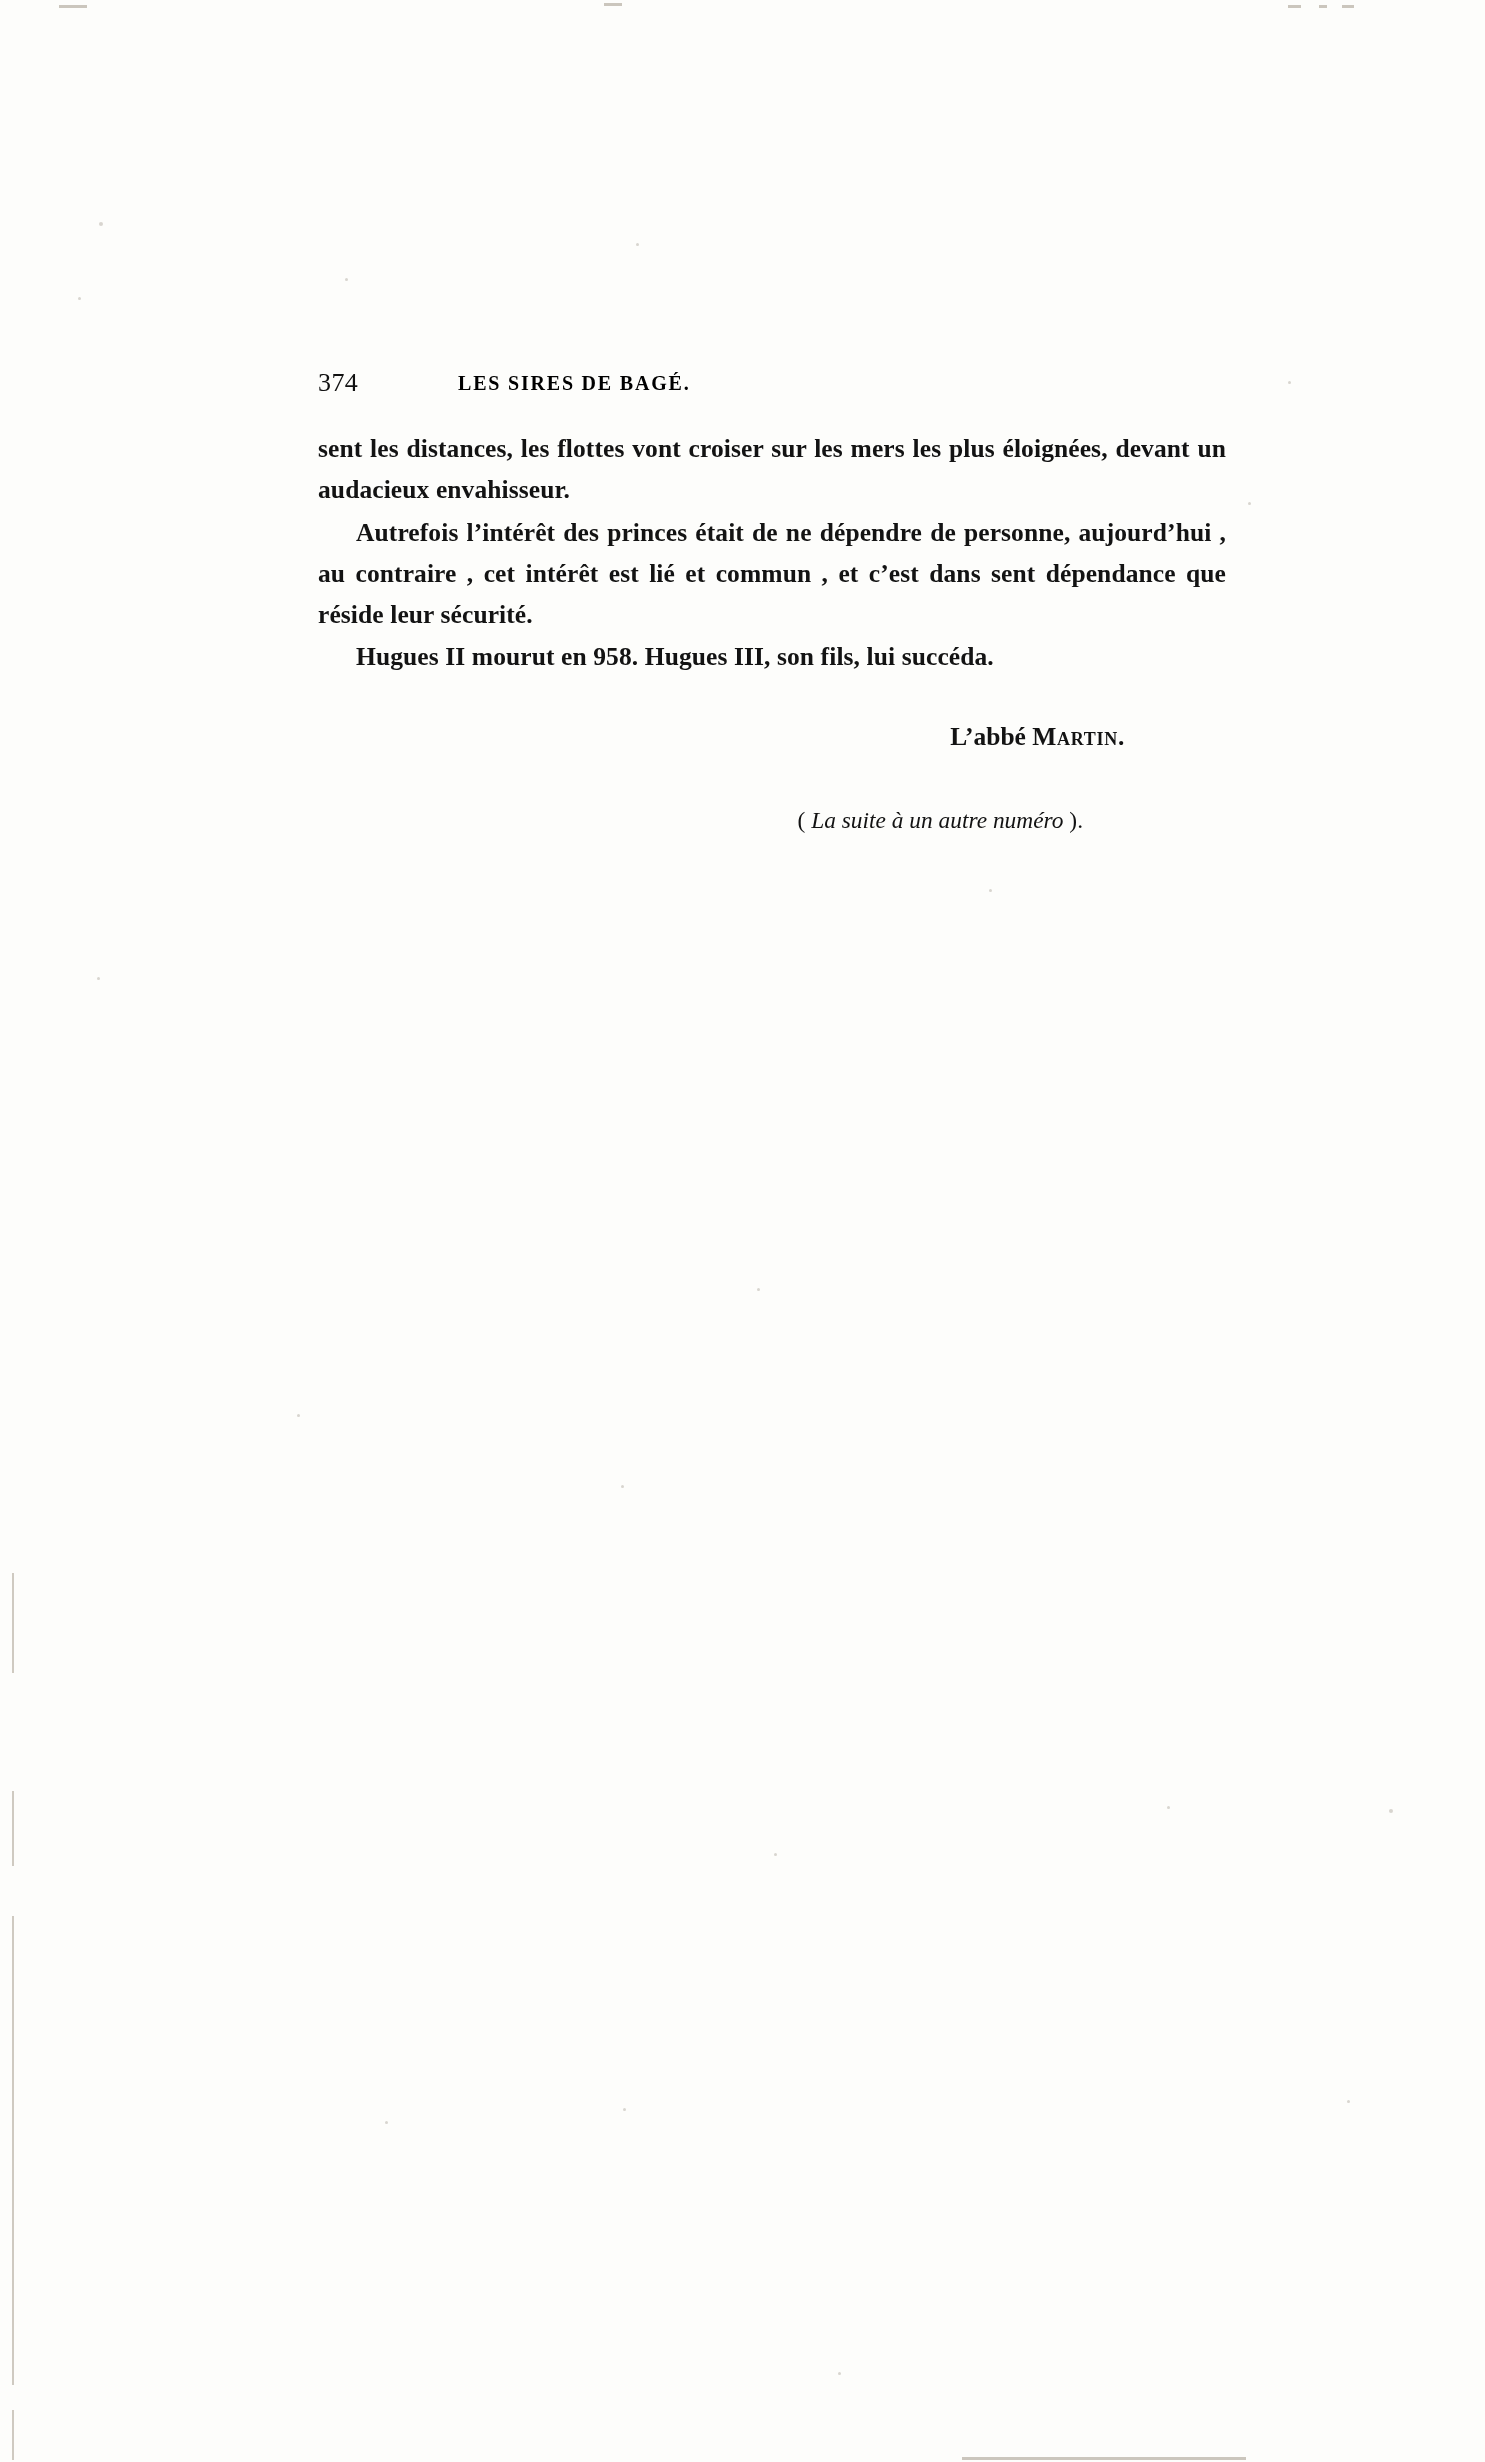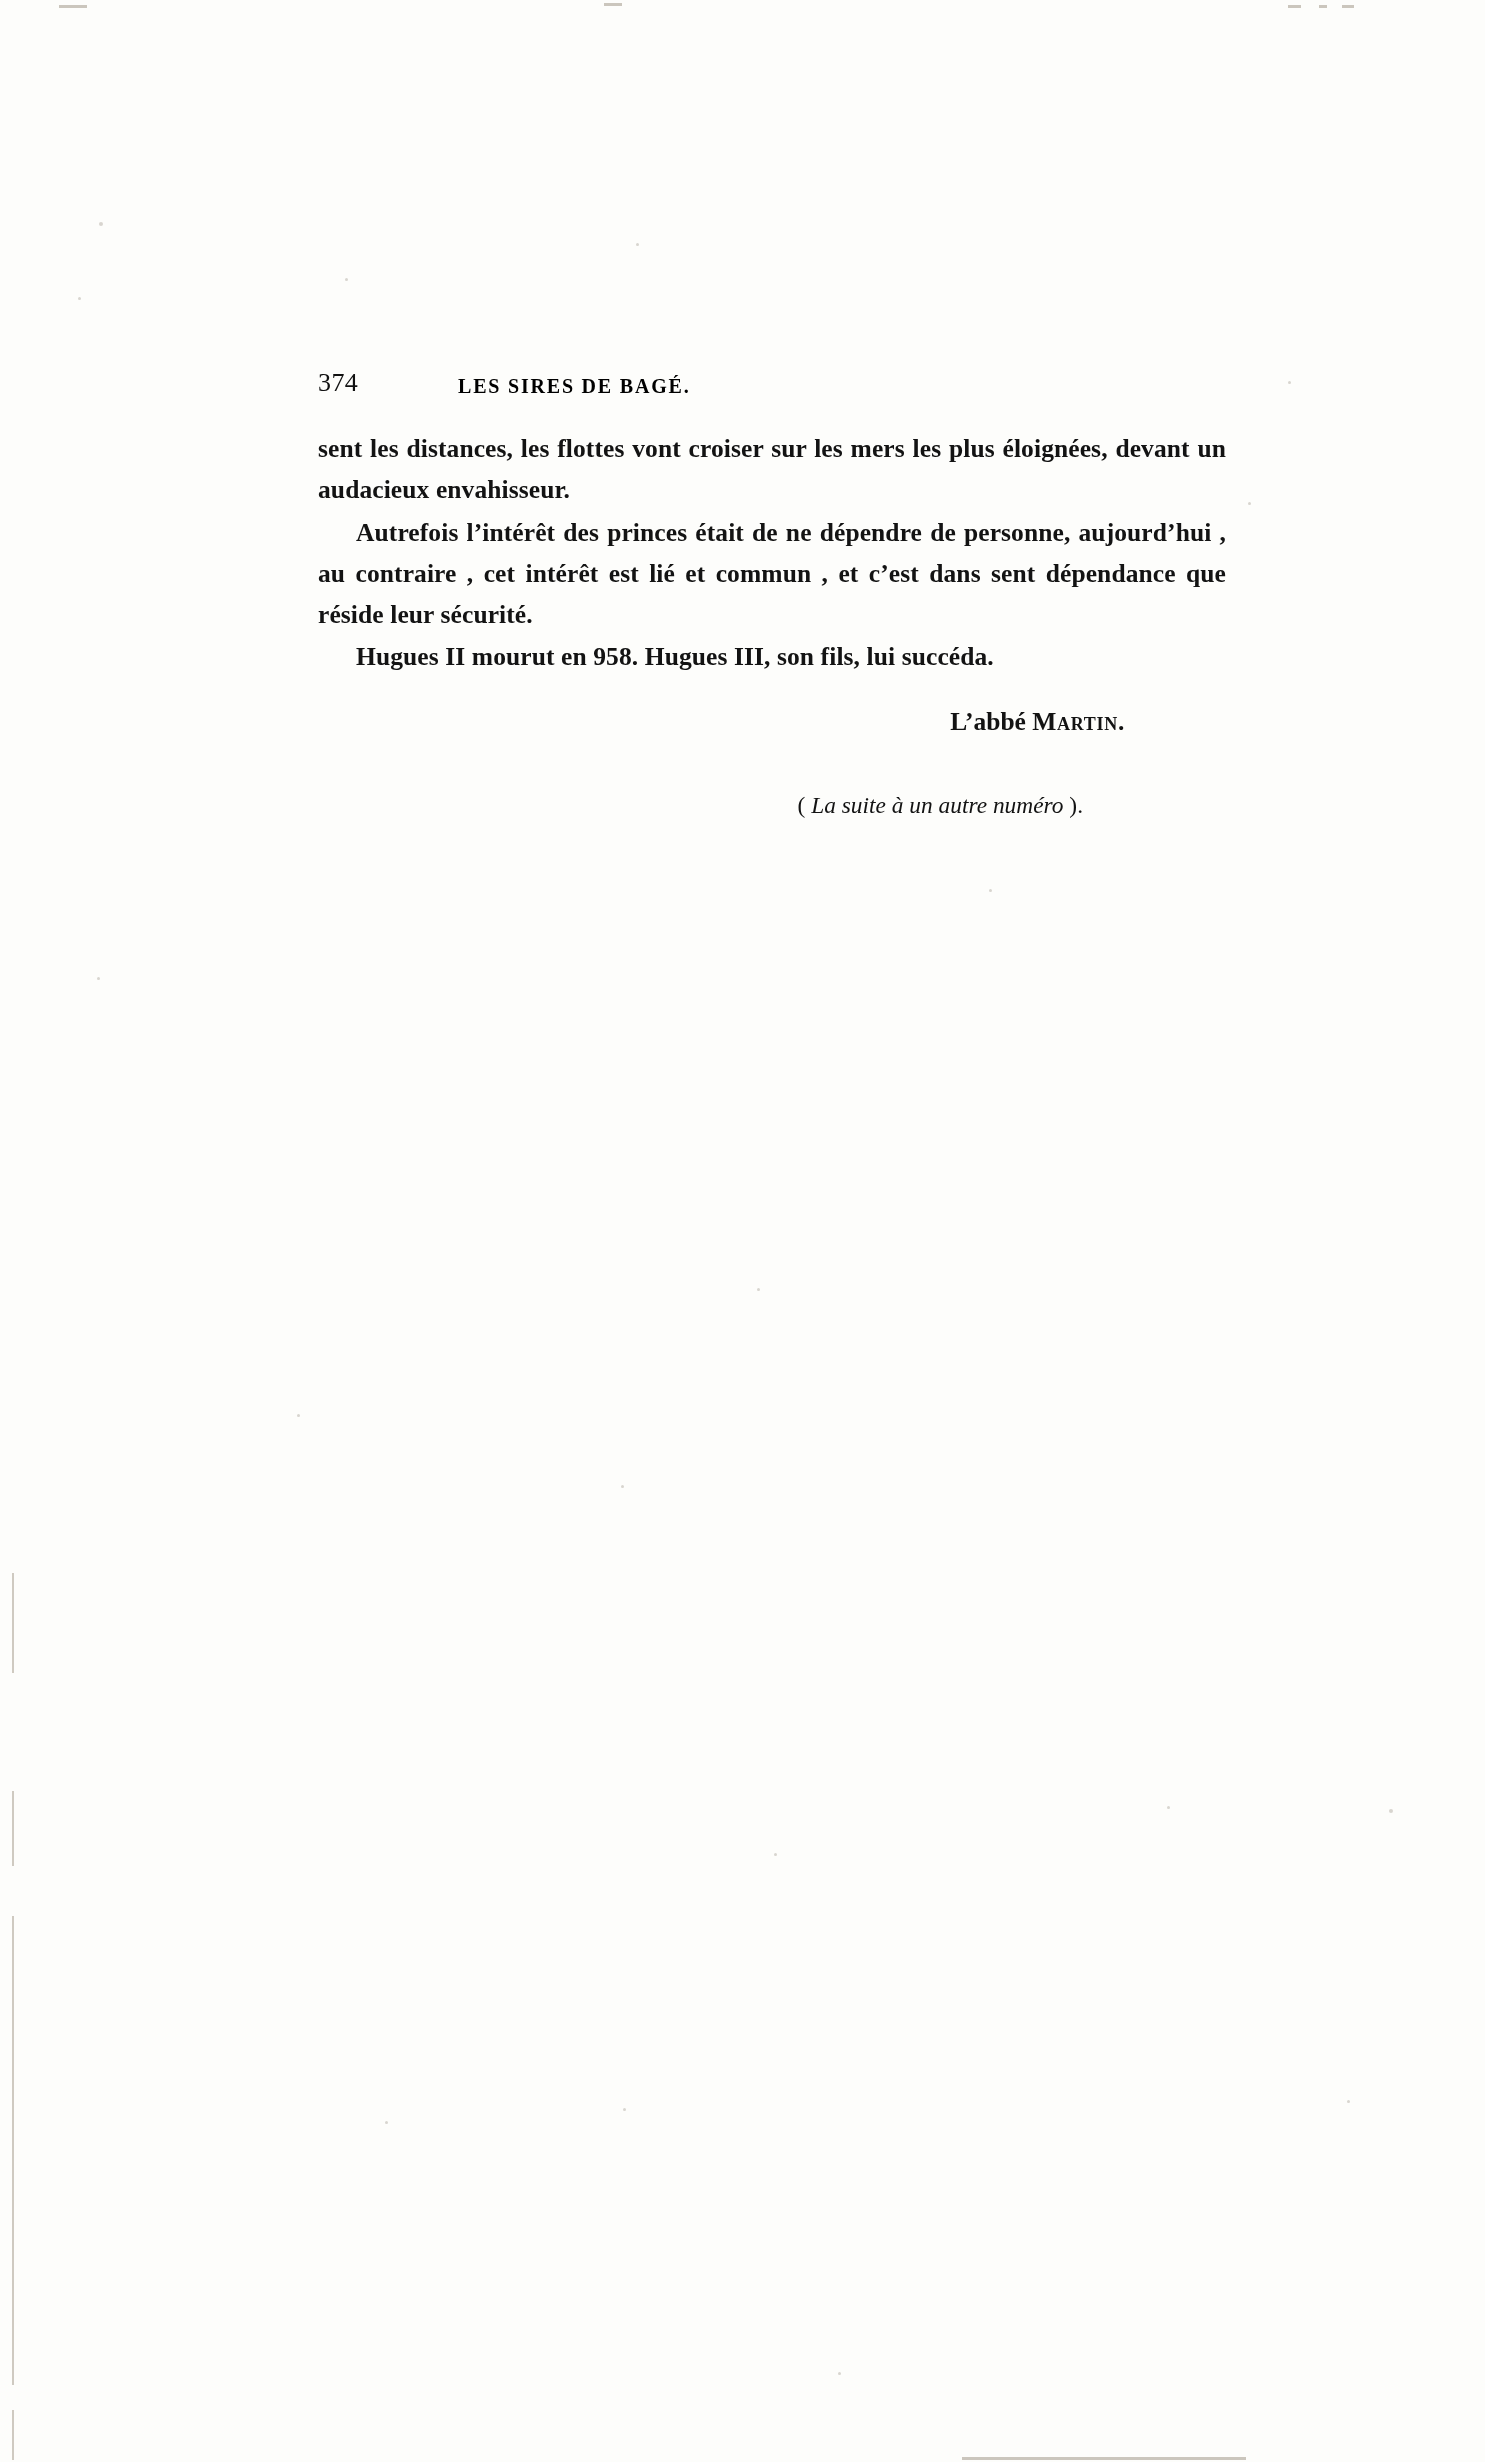--- a/index.html
+++ b/index.html
@@ -32,21 +32,21 @@
 
   .text-block {
     position: absolute;
     left: 318px;
     top: 368px;
     width: 916px;
   }
 
   .running-head {
     display: flex;
-    align-items: flex-end;
+    align-items: center;
     margin-bottom: 30px;
   }
   .folio {
     font-size: 26px;
     letter-spacing: 0.4px;
     color: #111;
     width: 126px;
   }
   .head-title {
     font-size: 20px;
@@ -71,21 +71,21 @@
     margin-top: 1.7px;
   }
   p.indent {
     text-indent: 38px;
   }
   p.last-para {
     text-align: left;
   }
 
   .signature {
-    margin-top: 30px;
+    margin-top: 45px;
     text-align: right;
     padding-right: 109px;
     font-size: 25.5px;
     font-weight: 600;
     color: #131313;
   }
   .signature .smallcaps {
     font-variant: small-caps;
     letter-spacing: 0.7px;
     font-weight: 700;

